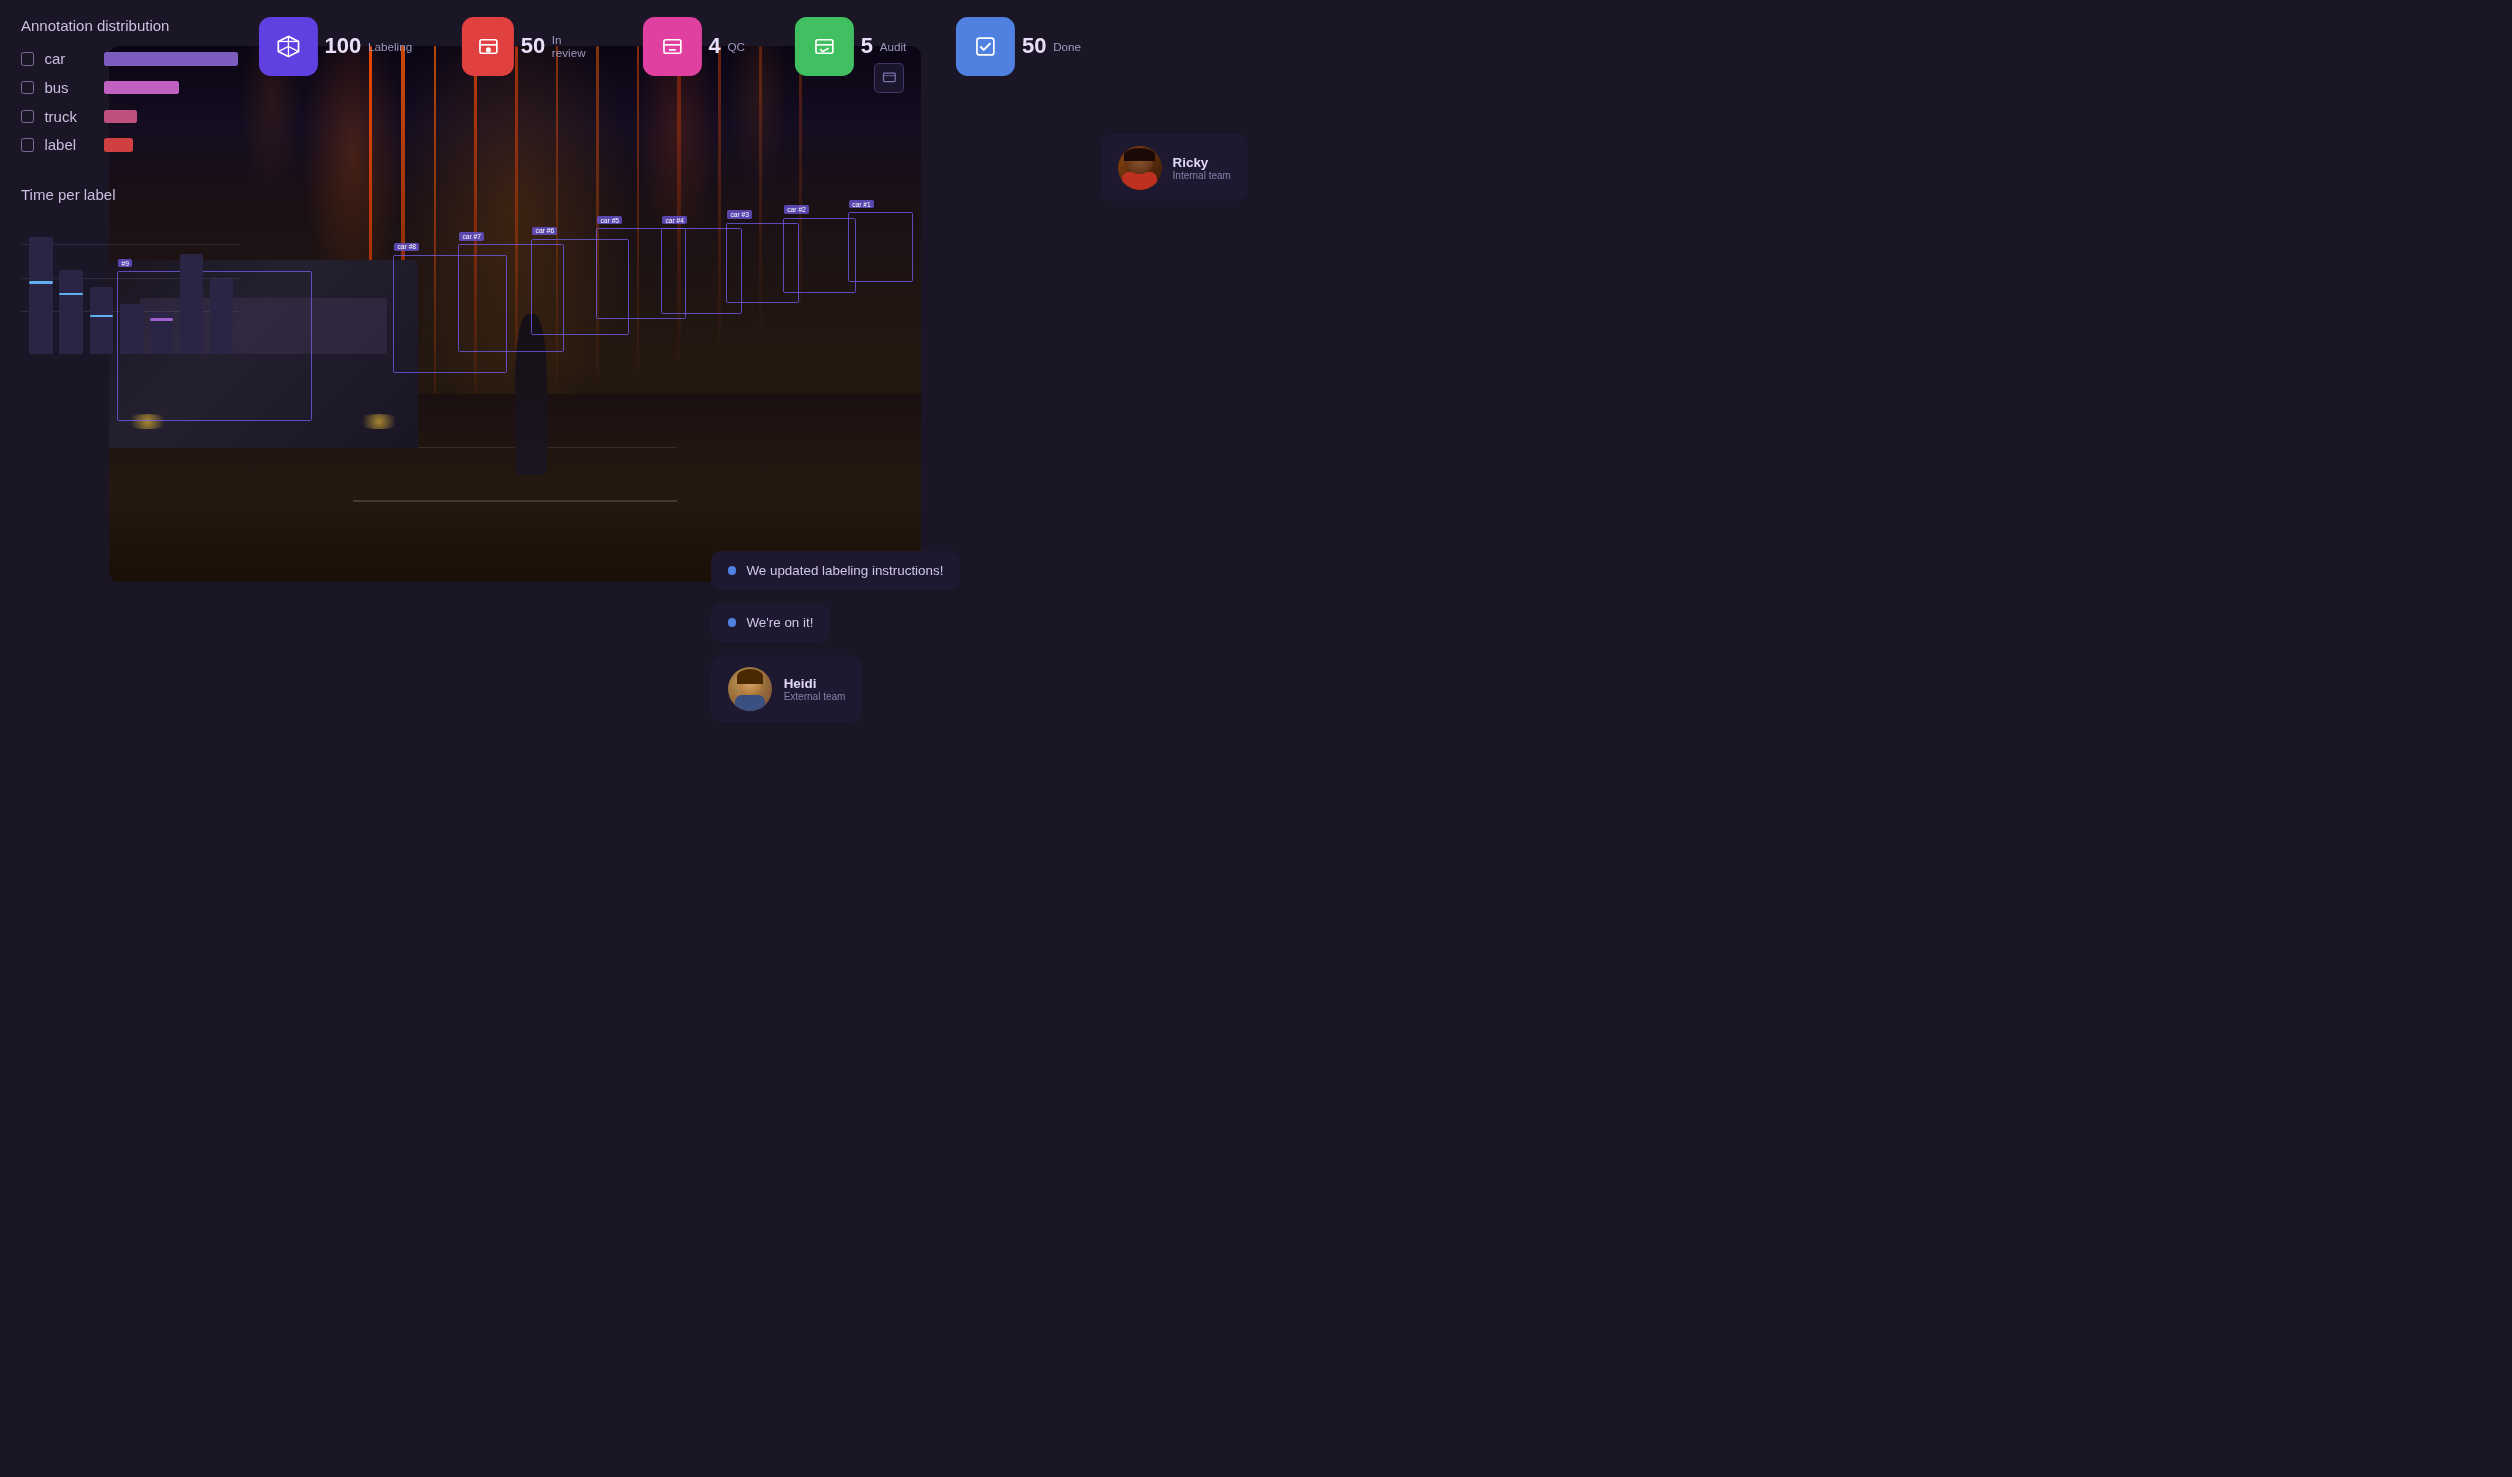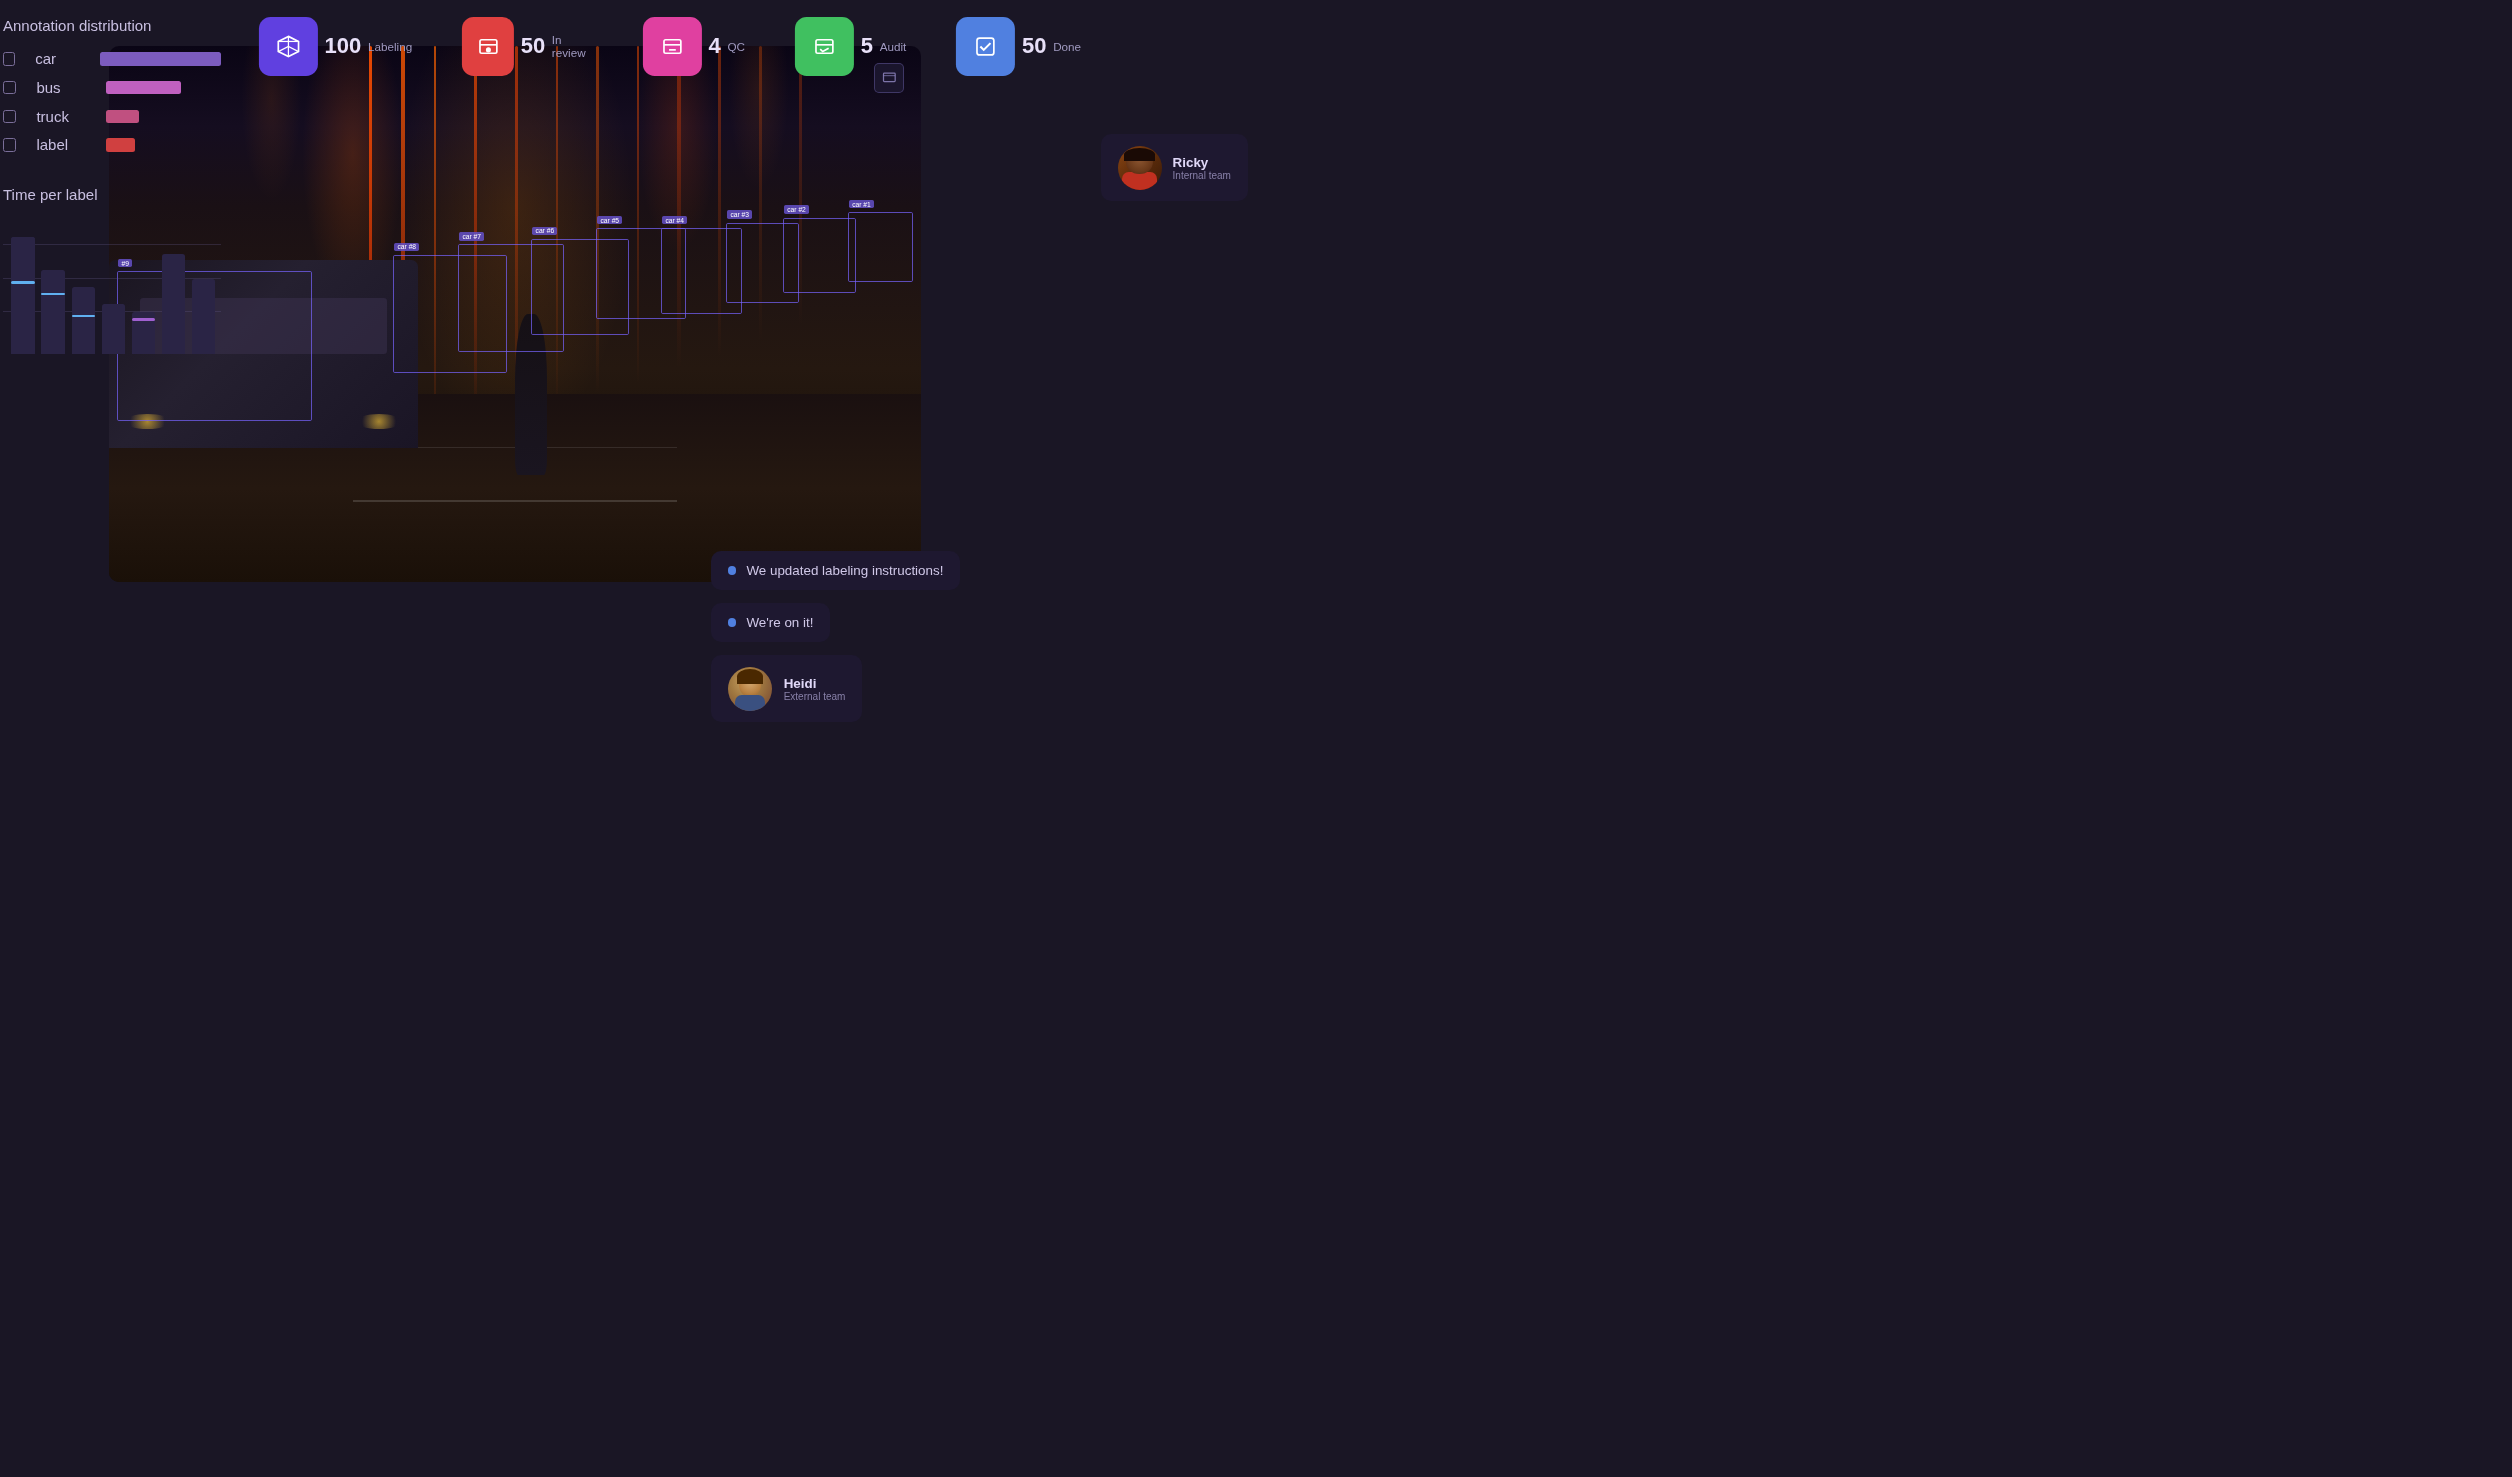--- a/index.html
+++ b/index.html
@@ -16,21 +16,21 @@
     .main-container {
       position: relative;
       width: 100%;
       height: 100%;
     }
 
     
     .left-panel {
       position: absolute;
       top: 16.7px;
-      left: 3px;
+      left: 21px;
       width: 218px;
       z-index: 10;
     }
 
     .section-title {
       font-size: 15px;
       font-weight: 400;
       color: #c8bfe0;
       margin-bottom: 16.7px;
     }
@@ -38,21 +38,21 @@
     .annotation-list {
       display: flex;
       flex-direction: column;
       gap: 11.7px;
       margin-bottom: 33px;
     }
 
     .annotation-item {
       display: flex;
       align-items: center;
-      gap: 20px;
+      gap: 10px;
     }
 
     .annotation-checkbox {
       width: 13.4px;
       height: 13.4px;
       border: 1.7px solid #7a6e99;
       border-radius: 2.5px;
       background: transparent;
     }
 

